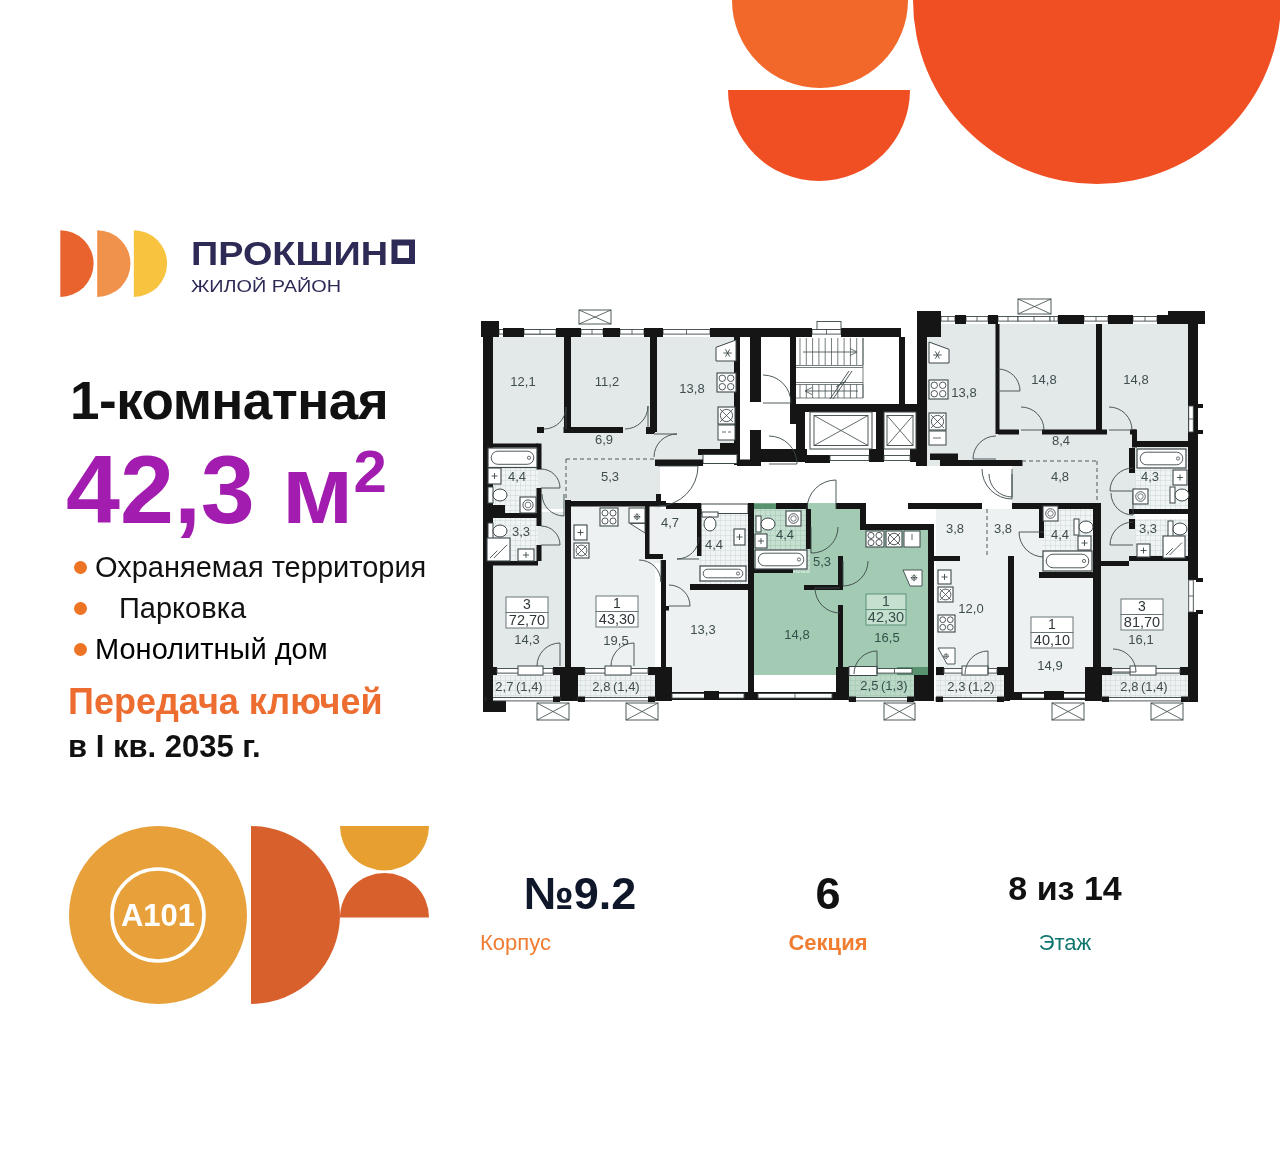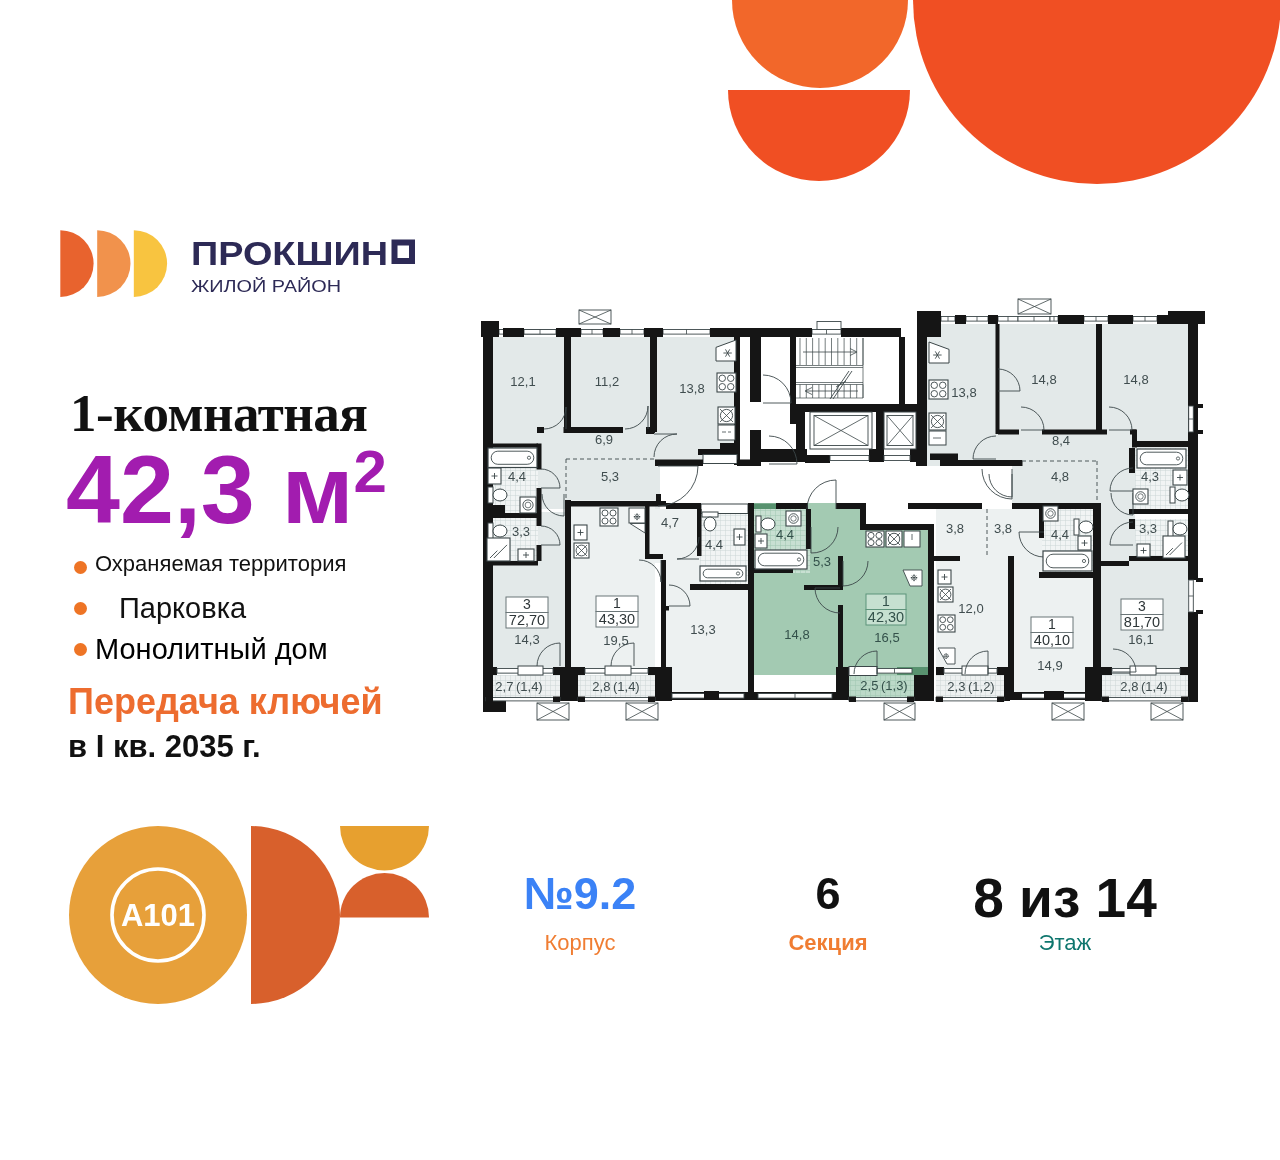--- a/index.html
+++ b/index.html
@@ -24,27 +24,27 @@
   <path d="M39.2,2.3 A33.3,33.3 0 0 1 39.2,68.9 Z" fill="#f1924c"></path>
 
   <path d="M75.8,2.3 A33.3,33.3 0 0 1 75.8,68.9 Z" fill="#f8c440"></path>
 
   <text x="133" y="37" font-size="33" font-weight="bold" fill="#2d2a56" textLength="197" lengthAdjust="spacingAndGlyphs">ПРОКШИН</text>
   <rect x="336.5" y="14.5" width="17.5" height="18.5" fill="none" stroke="#2d2a56" stroke-width="6"></rect>
 
   <text x="133" y="64" font-size="16.5" fill="#2d2a56" textLength="150" lengthAdjust="spacingAndGlyphs">ЖИЛОЙ РАЙОН</text>
 </svg>
 
-<div class="abs" style="left:70px;top:383px;font-size:53px;font-weight:bold;color:#111;letter-spacing:-0.5px;font-family:Liberation Serif, serif;">1-комнатная</div>
+<div class="abs" style="left:70px;top:370px;font-size:53px;font-weight:bold;color:#111;letter-spacing:-0.5px;">1-комнатная</div>
 
 <div class="abs" style="left:66px;top:434px;font-size:97px;font-weight:bold;color:#a21caf;letter-spacing:0px;">42,3 м<span style="font-size:60px;vertical-align:31px;">2</span></div>
 
 <div class="abs" style="left:74px;top:561px;width:13px;height:13px;border-radius:50%;background:#ee7425;"></div>
 
-<div class="abs" style="left:95px;top:553px;font-size:22px;color:#111;line-height:1;">Охраняемая территория</div>
+<div class="abs" style="left:95px;top:553px;font-size:29px;color:#111;line-height:1;">Охраняемая территория</div>
 
 <div class="abs" style="left:74px;top:602px;width:13px;height:13px;border-radius:50%;background:#ee7425;"></div>
 
 <div class="abs" style="left:95px;top:594px;font-size:29px;color:#111;line-height:1;margin-left:24px;">Парковка</div>
 
 <div class="abs" style="left:74px;top:643px;width:13px;height:13px;border-radius:50%;background:#ee7425;"></div>
 
 <div class="abs" style="left:95px;top:635px;font-size:29px;color:#000000;line-height:1;">Монолитный дом</div>
 
 <div class="abs" style="left:68px;top:681px;font-size:36px;color:#ed6c2f;font-weight:bold;">Передача ключей</div>
@@ -59,27 +59,27 @@
 
   <text x="92" y="103" font-size="31" font-weight="bold" fill="#fff" text-anchor="middle">A101</text>
 
   <path d="M185,3 A89,89 0 0 1 185,181 Z" fill="#d8602c"></path>
 
   <path d="M274,3 A44.5,44.5 0 0 0 363,3 Z" fill="#e7a02f"></path>
 
   <path d="M274,94.5 A44.5,44.5 0 0 1 363,94.5 Z" fill="#d8602c"></path>
 </svg>
 
-<div class="abs" style="left:480px;top:871px;width:200px;text-align:center;font-size:45px;font-weight:bold;color:#3b82f6;line-height:1;">№9.2</div>
-<div class="abs" style="left:480px;top:932px;width:200px;text-align:center;font-size:22px;color:#f07d32;line-height:1;">Корпус</div>
+<div class="abs" style="left:480px;top:871px;width:200px;text-align:center;font-size:45px;font-weight:bold;color:#0f172a;line-height:1;">№9.2</div>
+<div class="abs" style="left:480px;top:932px;width:200px;text-align:left;font-size:22px;color:#f07d32;line-height:1;">Корпус</div>
 
 <div class="abs" style="left:728px;top:871px;width:200px;text-align:center;font-size:45px;font-weight:bold;color:#111;line-height:1;">6</div>
 <div class="abs" style="left:728px;top:932px;width:200px;text-align:center;font-size:22px;color:#f07d32;line-height:1;font-weight:bold;">Секция</div>
 
-<div class="abs" style="left:965px;top:871px;width:200px;text-align:center;font-size:55px;font-weight:bold;color:#111;line-height:1;">8 из 14</div>
+<div class="abs" style="left:965px;top:871px;width:200px;text-align:center;font-size:34px;font-weight:bold;color:#111;line-height:1;">8 из 14</div>
 <div class="abs" style="left:965px;top:932px;width:200px;text-align:center;font-size:22px;color:#0f766e;line-height:1;">Этаж</div>
 
 <svg class="abs" style="left:0;top:0" width="1280" height="1160" viewBox="0 0 1280 1160">
 <defs>
 <pattern id="hb" width="5" height="5" patternUnits="userSpaceOnUse">
   <path d="M0,0 H5 M0,0 V5" stroke="#ccd5d5" stroke-width="1" fill="none"></path>
 </pattern>
 <pattern id="hg" width="5" height="5" patternUnits="userSpaceOnUse">
   <path d="M0,0 H5 M0,0 V5" stroke="#9ec6af" stroke-width="1" fill="none"></path>
 </pattern>

